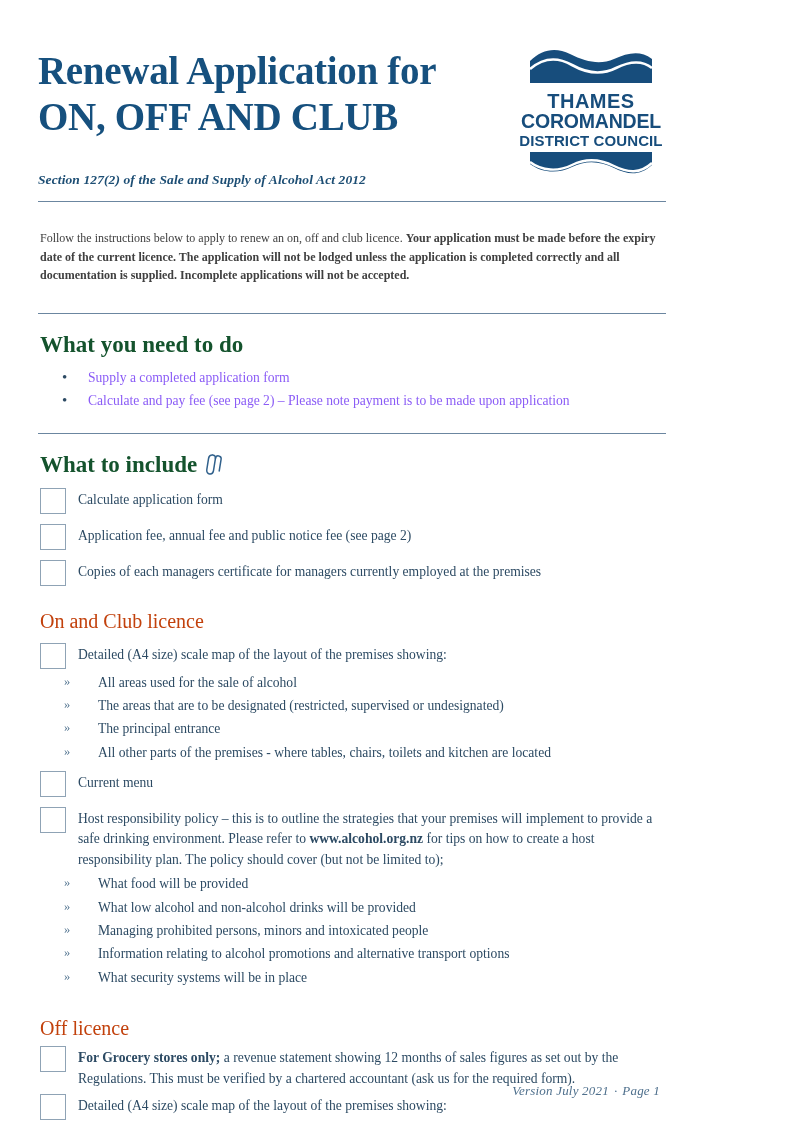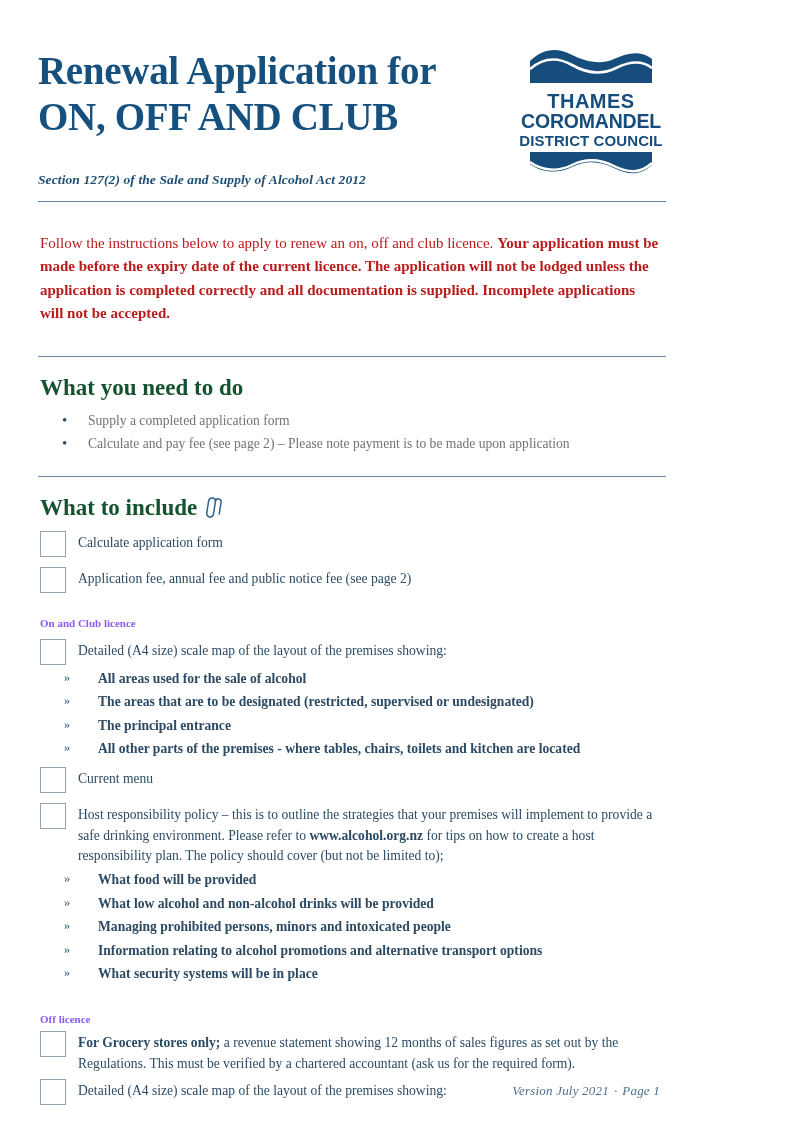--- a/index.html
+++ b/index.html
@@ -61,23 +61,23 @@
 
   
   .rule {
     border: 0;
     border-top: 1.6px solid #6b86a0;
     margin: 0;
   }
 
   
   .intro {
-    font-size: 15px;
+    font-size: 12px;
     line-height: 1.55;
-    color: #b91c1c;
+    color: #404040;
     padding: 15px 6px 16px 2px;
   }
   .intro b { font-weight: bold; }
 
   
   .section { padding: 0 2px; }
   .section-head {
     font-weight: bold;
     font-size: 23px;
     color: #14532d;
@@ -92,21 +92,21 @@
   ul.dots {
     list-style: none;
     margin: 0;
     padding: 0 0 0 22px;
   }
   ul.dots li {
     position: relative;
     font-size: 13.6px;
     line-height: 1.72;
     padding-left: 26px;
-    color: #737373;
+    color: #8b5cf6;
   }
   ul.dots li::before {
     content: "\2022";
     position: absolute;
     left: 0;
     top: -1px;
     font-size: 15px;
     color: #2c4a63;
   }
 
@@ -129,39 +129,38 @@
   .check-text {
     font-size: 13.6px;
     line-height: 1.5;
     padding-top: 3px;
     color: #2c4a63;
     flex: 1 1 auto;
   }
   .check-text b { font-weight: bold; }
 
   .sub-head {
-    font-weight: bold;
-    font-size: 11px;
-    color: #8b5cf6;
+    font-weight: normal;
+    font-size: 20px;
+    color: #c2410c;
     margin-top: 24px;
     margin-bottom: 2px;
   }
 
   ul.guills {
     list-style: none;
     margin: 2px 0 0 0;
     padding: 0 0 0 24px;
   }
   ul.guills li {
     position: relative;
     font-size: 13.6px;
     line-height: 1.72;
     padding-left: 34px;
     color: #2c4a63;
-    font-weight: bold;
   }
   ul.guills li::before {
     content: "\00BB";
     position: absolute;
     left: 0;
     top: 0;
     font-size: 12px;
     color: #5a7character;
   }
   ul.guills li::before {
@@ -250,20 +249,24 @@
     </div>
 
     <div class="check-row">
       <div class="checkbox"></div>
       <div class="check-text">Calculate application form</div>
     </div>
     <div class="check-row">
       <div class="checkbox"></div>
       <div class="check-text">Application fee, annual fee and public notice fee (see page 2)</div>
     </div>
+    <div class="check-row">
+      <div class="checkbox"></div>
+      <div class="check-text">Copies of each managers certificate for managers currently employed at the premises</div>
+    </div>
 
     <div class="sub-head">On and Club licence</div>
 
     <div class="check-row">
       <div class="checkbox"></div>
       <div class="check-text">Detailed (A4 size) scale map of the layout of the premises showing:</div>
     </div>
     <ul class="guills nested">
       <li>All areas used for the sale of alcohol</li>
       <li>The areas that are to be designated (restricted, supervised or undesignated)</li>

